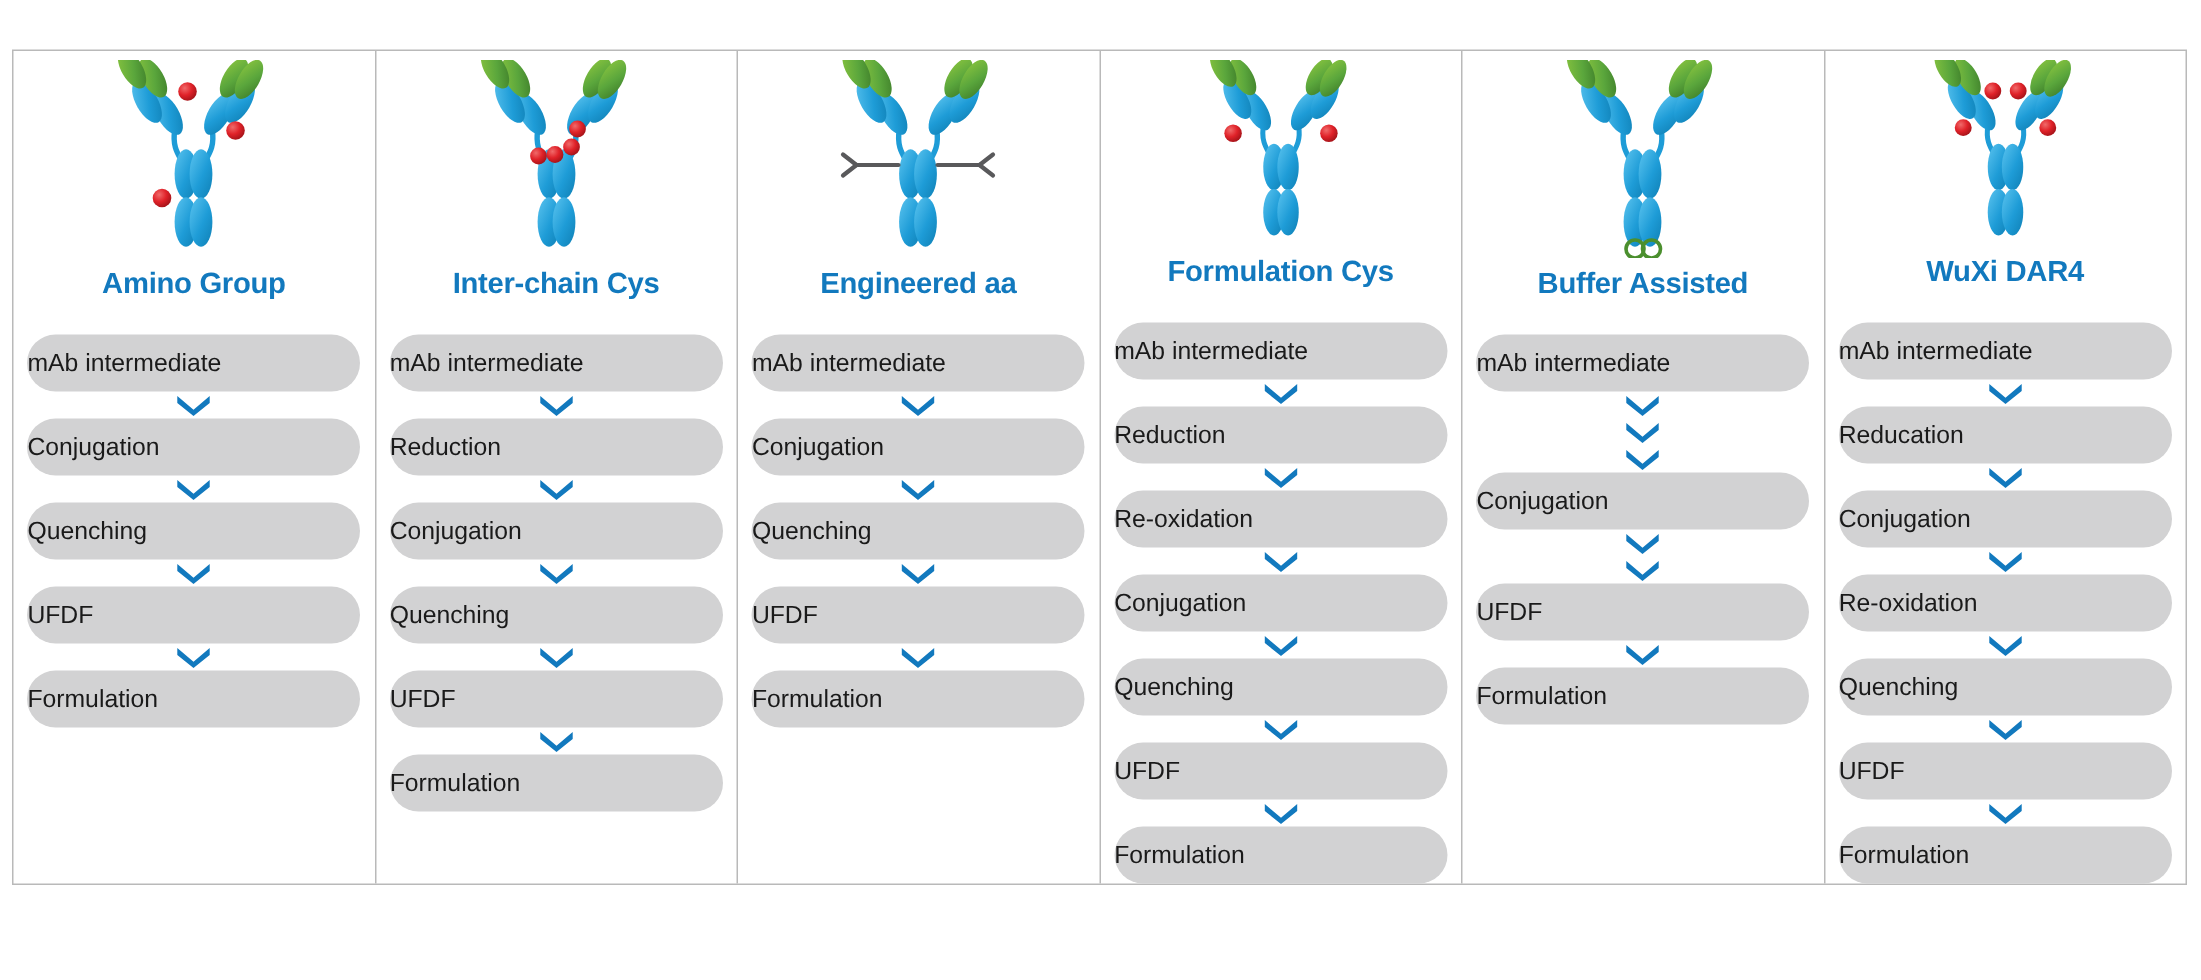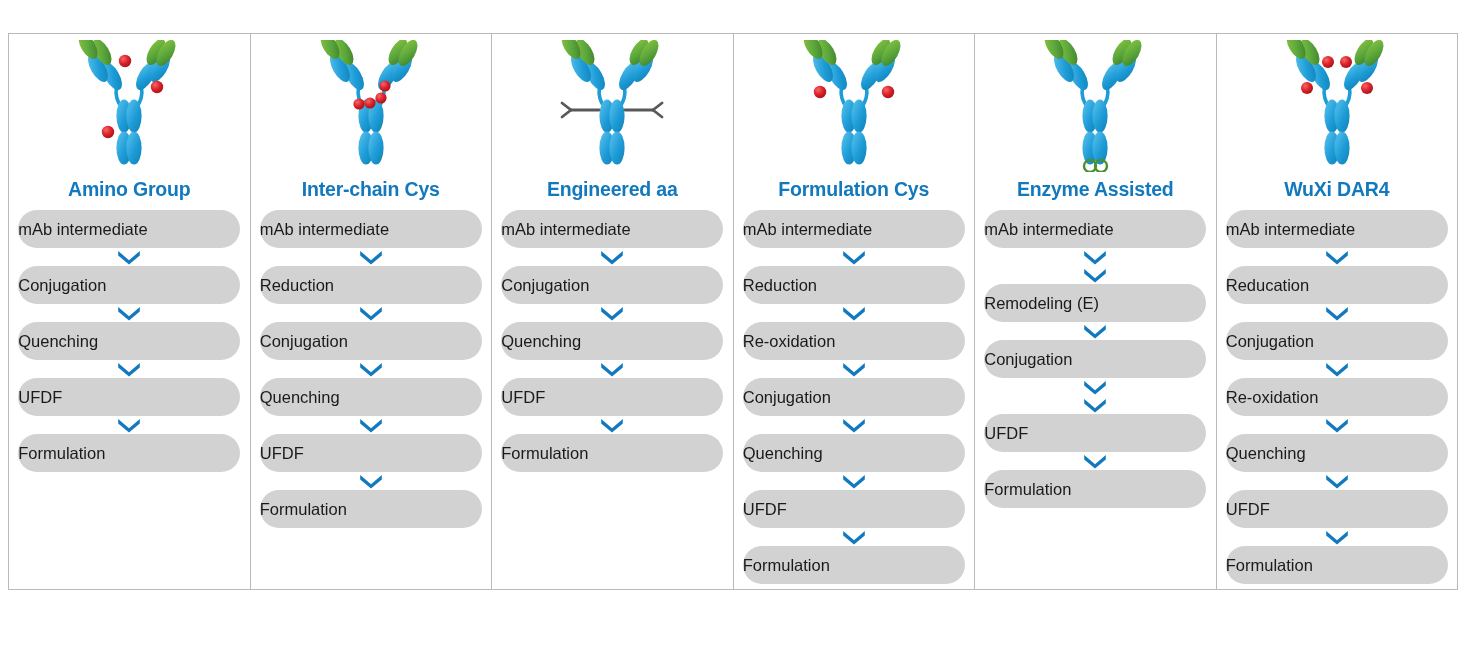--- a/index.html
+++ b/index.html
@@ -36,21 +36,21 @@
   }
   .col-title{
     font-size:19.5px;
     font-weight:bold;
     color:#1279be;
     letter-spacing:-0.2px;
     text-align:center;
     height:26px;
     line-height:26px;
     white-space:nowrap;
-    margin-bottom:8px;
+    margin-bottom:21px;
   }
   .steps{
     width:100%;
     display:flex;
     flex-direction:column;
     align-items:center;
   }
   .pill{
     width:222px;
     height:38px;
@@ -469,34 +469,33 @@
         </g>
         <g transform="rotate(30 102 12)">
           <ellipse cx="102" cy="12" rx="7.0" ry="14.5" fill="url(#gg_antibody-enzyme-assisted)"></ellipse>
         </g>
         <g transform="rotate(30 116 6)">
           <ellipse cx="116" cy="14" rx="7.0" ry="14.5" fill="url(#gg_antibody-enzyme-assisted)"></ellipse>
         </g>
         <circle cx="70" cy="126" r="6.0" fill="none" stroke="#4b8f2e" stroke-width="2.4"></circle>
         <circle cx="81" cy="126" r="6.0" fill="none" stroke="#4b8f2e" stroke-width="2.4"></circle>
       </svg>
-      <div class="col-title">Enzyme Assisted</div>
+      <div class="col-title">Buffer Assisted</div>
       <div class="steps">
         <div class="pill">mAb intermediate</div>
         <span>
           <svg class="chev" viewBox="0 0 26 16">
             <path d="M2.2 2.0 L13 11.2 L23.8 2.0 L23.8 6.6 L13 15.4 L2.2 6.6 Z" fill="#1279be"></path>
           </svg>
         </span>
         <span>
           <svg class="chev" viewBox="0 0 26 16">
             <path d="M2.2 2.0 L13 11.2 L23.8 2.0 L23.8 6.6 L13 15.4 L2.2 6.6 Z" fill="#1279be"></path>
           </svg>
         </span>
-        <div class="pill">Remodeling (E)</div>
         <span>
           <svg class="chev" viewBox="0 0 26 16">
             <path d="M2.2 2.0 L13 11.2 L23.8 2.0 L23.8 6.6 L13 15.4 L2.2 6.6 Z" fill="#1279be"></path>
           </svg>
         </span>
         <div class="pill">Conjugation</div>
         <span>
           <svg class="chev" viewBox="0 0 26 16">
             <path d="M2.2 2.0 L13 11.2 L23.8 2.0 L23.8 6.6 L13 15.4 L2.2 6.6 Z" fill="#1279be"></path>
           </svg>

